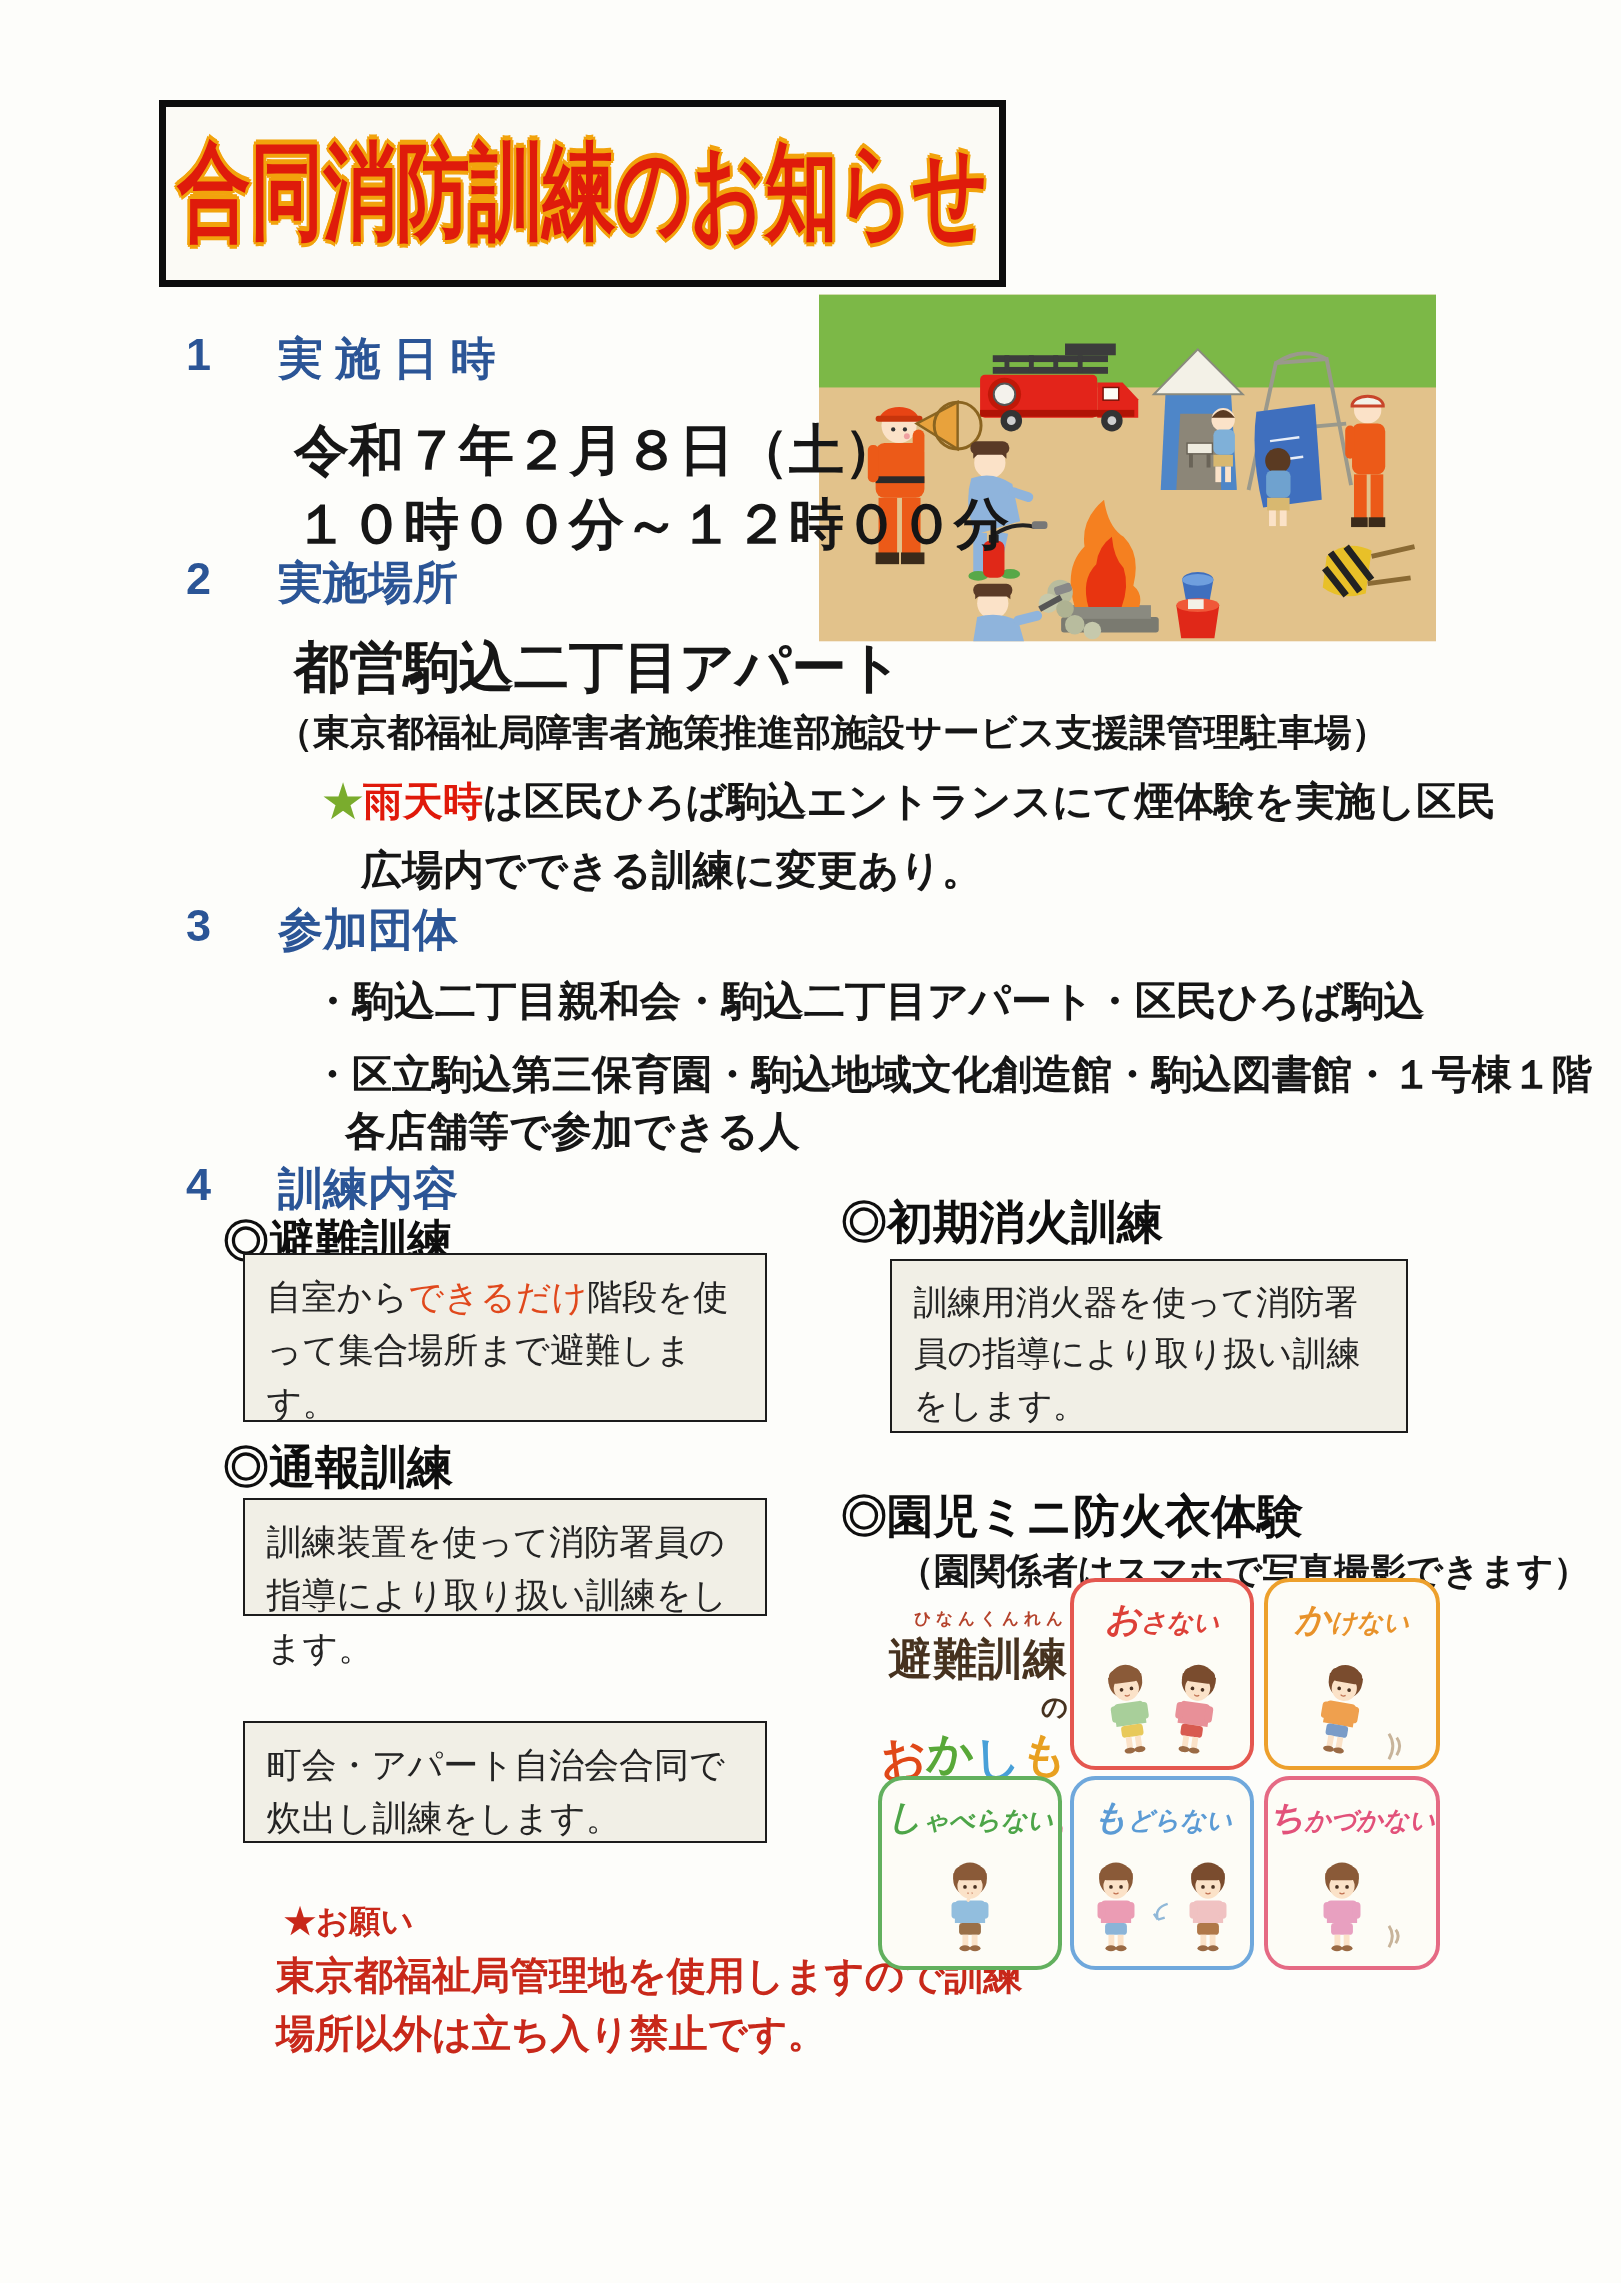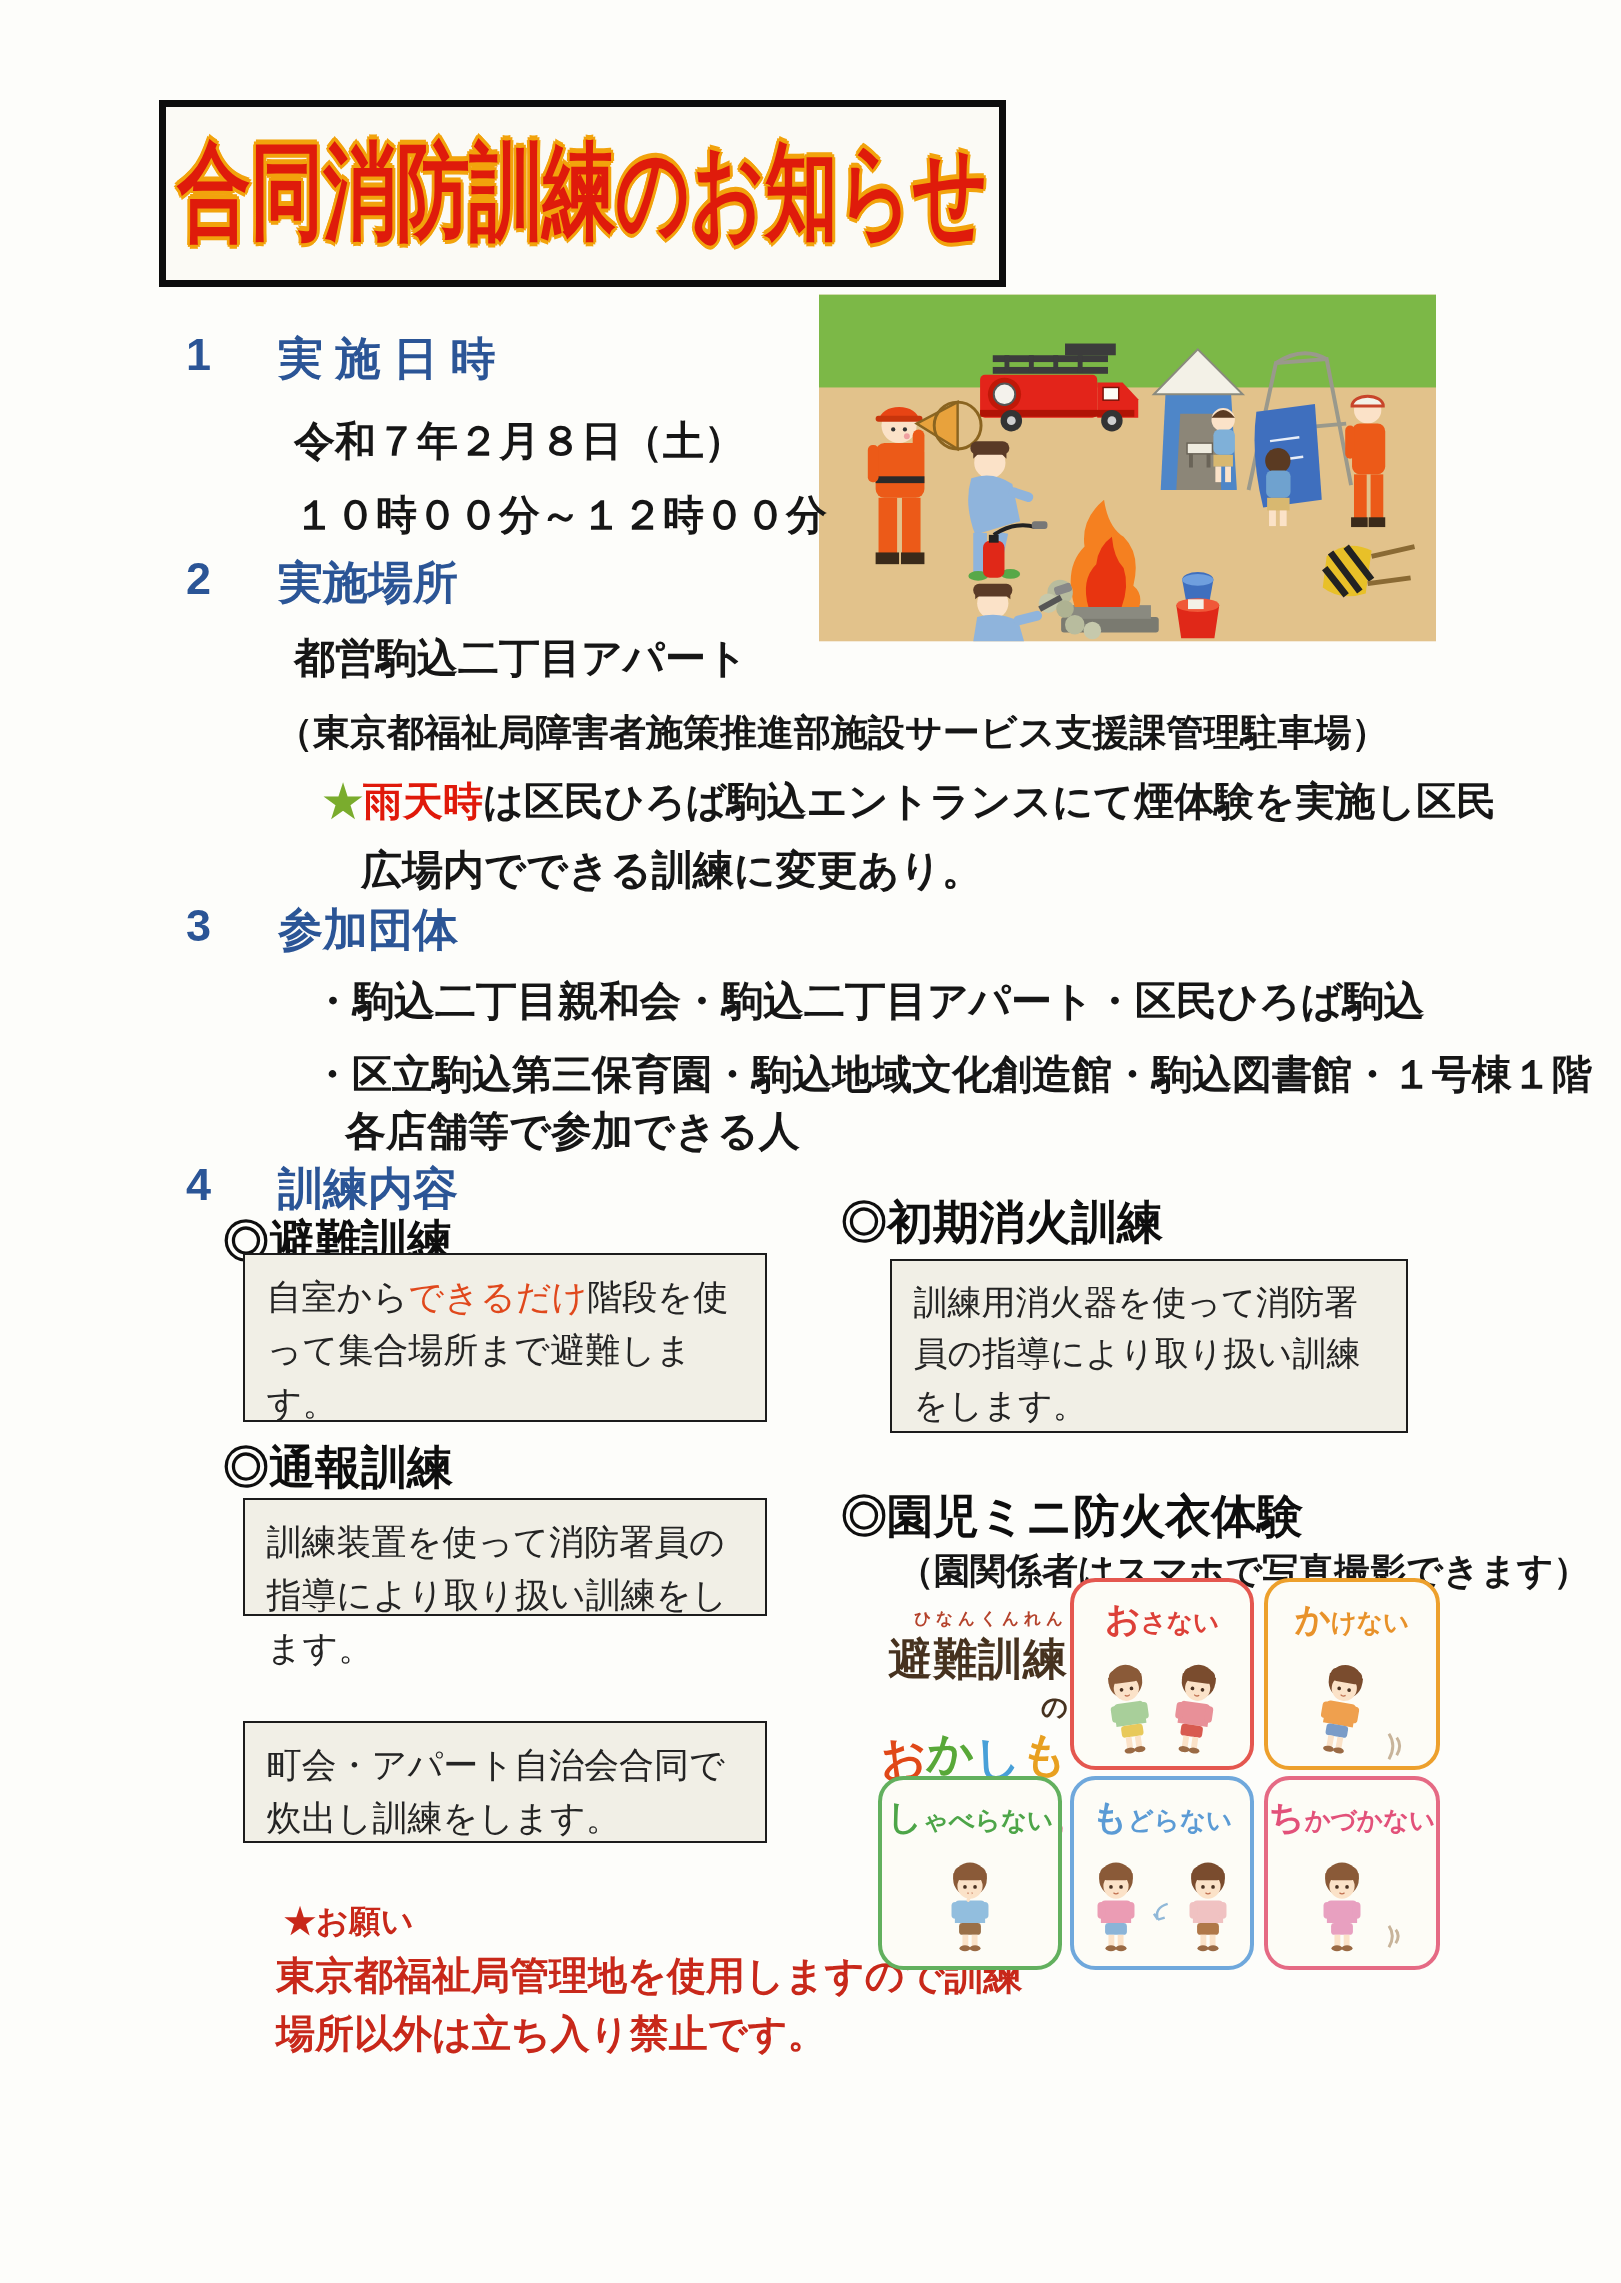--- a/index.html
+++ b/index.html
@@ -12,21 +12,21 @@
   .title-box{left:159px;top:100px;width:833px;height:173px;border:7.8px solid #0d0d0d;
              background:#fbfaf5;display:flex;align-items:center;justify-content:center;}
   .title-text{font-size:73px;font-weight:800;color:#df1b0b;letter-spacing:0px;white-space:nowrap;
               transform:scaleY(1.45);
               text-shadow:2.9px 0 0 #f2a30c,-2.9px 0 0 #f2a30c,0 2.9px 0 #f2a30c,0 -2.9px 0 #f2a30c,
                           2px 2px 0 #f2a30c,-2px 2px 0 #f2a30c,2px -2px 0 #f2a30c,-2px -2px 0 #f2a30c;}
 
   
   .heading{color:#2b5596;font-weight:bold;font-size:45px;display:flex;white-space:nowrap;}
   .heading .num{width:92px;}
-  .body-line{font-weight:bold;font-size:41px;color:#161616;white-space:nowrap;}
+  .body-line{font-weight:bold;font-size:55px;color:#161616;white-space:nowrap;}
   .sub-heading{font-weight:bold;font-size:46px;color:#0e0e0e;white-space:nowrap;}
   .star-green{color:#7aac2d;}
   .red{color:#e0190a;}
 
   
   .dbox{background:#f1efe6;border:2.9px solid #1c1c1c;color:#242424;
         font-family:Liberation Serif, serif;font-size:35px;line-height:1.52;
         padding:15.7px 21.6px;box-sizing:border-box;}
   .dbox .hl{color:#e0481c;}
 
@@ -39,21 +39,21 @@
   .oka-no{font-size:26.5px;font-weight:800;color:#46321f;}
   .oka-letters span{font-size:46px;font-weight:800;display:inline-block;}
   .oc1{color:#e04818;transform:rotate(-6deg);}
   .oc2{color:#58a838;transform:rotate(5deg) translateY(-3.9px);}
   .oc3{color:#48a0d8;transform:rotate(-4deg);}
   .oc4{color:#e8a020;transform:rotate(6deg) translateY(-2.9px);}
   .oc5{color:#e04878;transform:rotate(-5deg);}
 
   .panel{position:absolute;border-radius:25.5px;background:#fdfcf6;box-sizing:border-box;
          display:flex;flex-direction:column;align-items:center;}
-  .panel .plabel{margin-top:13.7px;font-weight:800;white-space:nowrap;}
+  .panel .plabel{margin-top:13.7px;font-weight:800;white-space:nowrap;font-style:italic;}
   .panel .plabel .first{font-size:35px;}
   .panel .plabel .rest{font-size:25.5px;}
   .p-red{border:4.9px solid #e4574f;}   .p-red .plabel{color:#dd4038;}
   .p-orange{border:4.9px solid #eda02c;}.p-orange .plabel{color:#e8922a;}
   .p-green{border:4.9px solid #62b05e;} .p-green .plabel{color:#4da548;}
   .p-blue{border:4.9px solid #6fa8dc;}  .p-blue .plabel{color:#5b9bd5;text-align:center;}
   .p-pink{border:4.9px solid #e56a84;}  .p-pink .plabel{color:#e2517a;}
   .kids-row{display:flex;align-items:flex-end;justify-content:center;margin-top:5.9px;}
   .kid{width:84px;height:116px;}
 </style>

